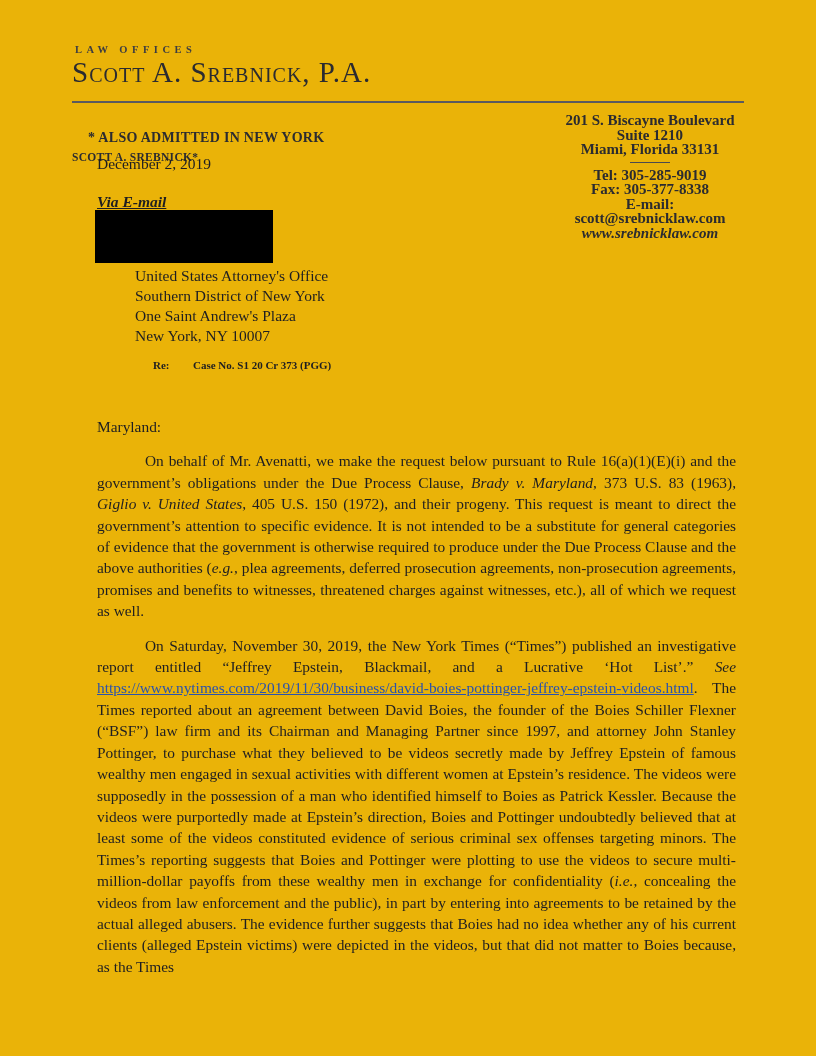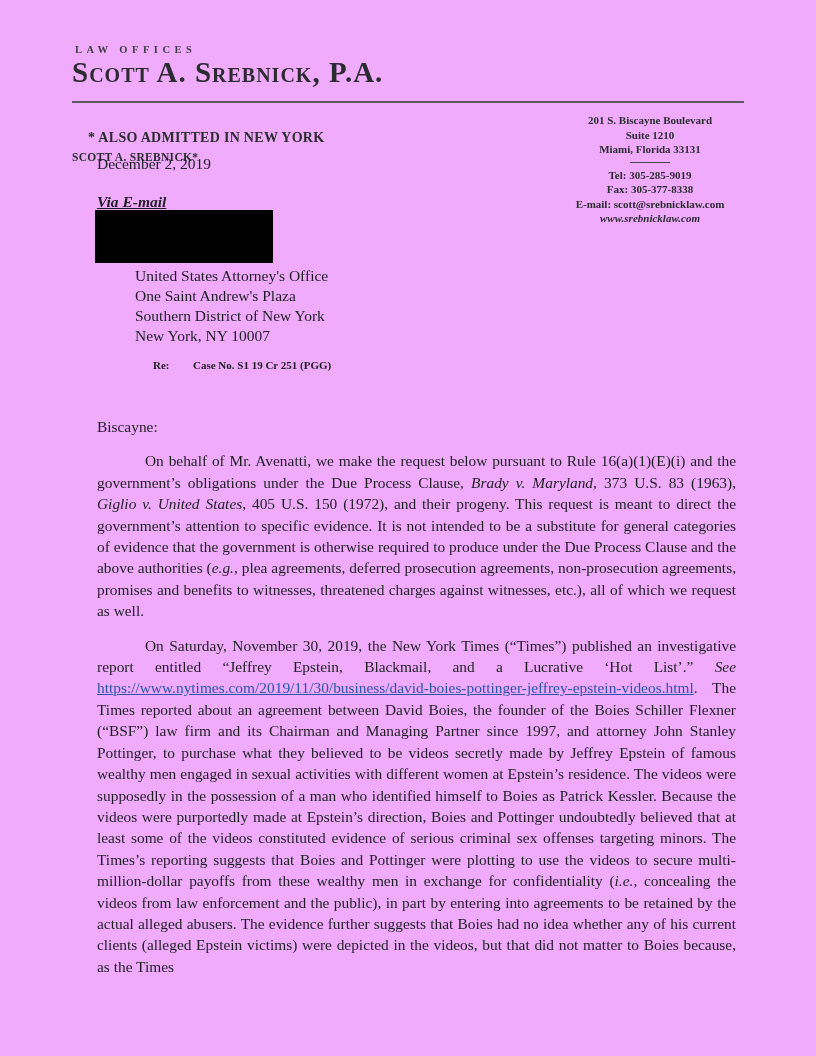--- a/index.html
+++ b/index.html
@@ -5,51 +5,51 @@
   html, body { margin: 0; padding: 0; }
   body {
     width: 816px; height: 1056px;
     background: #ffffff;
     font-family: "Liberation Serif", serif;
     color: var(--ink, #1e1e22);
   }
   .page {
     position: relative;
     width: 816px; height: 1056px;
-    background: #f0abfc;
+    background: #eab308;
     overflow: hidden;
   }
 
   
   .lh-tagline {
     position: absolute; left: 75px; top: 44px;
     font-size: 10.5px; font-weight: bold;
     letter-spacing: 4.5px; color: #3d3d42;
   }
   .lh-firm {
     position: absolute; left: 72px; top: 56px;
-    font-size: 29px; font-weight: bold;
+    font-size: 29px; font-weight: normal;
     font-variant: small-caps; letter-spacing: 1px;
     color: #2b2b30;
   }
   .lh-rule {
     position: absolute; left: 72px; top: 101px;
     width: 672px; height: 2px; background: #5a5a60;
   }
   .attorney {
     position: absolute; left: 72px; top: 111px;
     font-size: 11.5px; font-weight: bold; letter-spacing: 0.3px; color: #2b2b30; margin-top: 40px;
   }
   .attorney-note {
     position: absolute; left: 88px; top: 130px;
     font-size: 14px; font-weight: bold; letter-spacing: 0.3px; color: #2b2b30;
   }
   .contact {
     position: absolute; right: 70px; top: 113px; width: 192px;
-    text-align: center; font-size: 11px; font-weight: bold;
+    text-align: center; font-size: 15px; font-weight: bold;
     line-height: 14.5px; color: #2b2b30;
   }
   .contact-rule {
     width: 40px; height: 1px; background: #4a4a50; margin: 5px auto 5px auto;
   }
   .website { font-style: italic; }
 
   
   .date-line {
     position: absolute; left: 97px; top: 155px; width: 600px;
@@ -114,31 +114,31 @@
     <div>E-mail: scott@srebnicklaw.com</div>
     <div class="website">www.srebnicklaw.com</div>
   </div>
 
   <div class="date-line">December 2, 2019</div>
   <div class="via">Via E-mail</div>
   <div class="redaction"></div>
 
   <div class="recipient">
     <div>United States Attorney's Office</div>
+    <div>Southern District of New York</div>
     <div>One Saint Andrew's Plaza</div>
-    <div>Southern District of New York</div>
     <div>New York, NY 10007</div>
   </div>
 
   <div class="re-block">
     <div class="re-label">Re:</div>
     <div>
-      <div class="re-case-number">Case No. S1 19 Cr 251 (PGG)</div>
+      <div class="re-case-number">Case No. S1 20 Cr 373 (PGG)</div>
     </div>
   </div>
 
   <div class="body-text">
-    <div class="salutation">Biscayne:</div>
+    <div class="salutation">Maryland:</div>
     <p><span>On behalf of Mr. Avenatti, we make the request below pursuant to Rule 16(a)(1)(E)(i) and the government’s obligations under the Due Process Clause, </span><span class="i">Brady v. Maryland</span><span>, 373 U.S. 83 (1963), </span><span class="i">Giglio v. United States</span><span>, 405 U.S. 150 (1972), and their progeny.  This request is meant to direct the government’s attention to specific evidence.  It is not intended to be a substitute for general categories of evidence that the government is otherwise required to produce under the Due Process Clause and the above authorities (</span><span class="i">e.g.</span><span>, plea agreements, deferred prosecution agreements, non-prosecution agreements, promises and benefits to witnesses, threatened charges against witnesses, etc.), all of which we request as well.</span></p>
     <p><span>On Saturday, November 30, 2019, the New York Times (“Times”) published an investigative report entitled “Jeffrey Epstein, Blackmail, and a Lucrative ‘Hot List’.”  </span><span class="i">See</span><span> </span><a class="link">https://www.nytimes.com/2019/11/30/business/david-boies-pottinger-jeffrey-epstein-</a><a class="link">videos.html</a><span>.  The Times reported about an agreement between David Boies, the founder of the Boies Schiller Flexner (“BSF”) law firm and its Chairman and Managing Partner since 1997, and attorney John Stanley Pottinger, to purchase what they believed to be videos secretly made by Jeffrey Epstein of famous wealthy men engaged in sexual activities with different women at Epstein’s residence.  The videos were supposedly in the possession of a man who identified himself to Boies as Patrick Kessler.  Because the videos were purportedly made at Epstein’s direction, Boies and Pottinger undoubtedly believed that at least some of the videos constituted evidence of serious criminal sex offenses targeting minors.  The Times’s reporting suggests that Boies and Pottinger were plotting to use the videos to secure multi-million-dollar payoffs from these wealthy men in exchange for confidentiality (</span><span class="i">i.e.</span><span>, concealing the videos from law enforcement and the public), in part by entering into agreements to be retained by the actual alleged abusers.  The evidence further suggests that Boies had no idea whether any of his current clients (alleged Epstein victims) were depicted in the videos, but that did not matter to Boies because, as the Times</span></p>
   </div>
 
 </div>
 
 </body></html>

